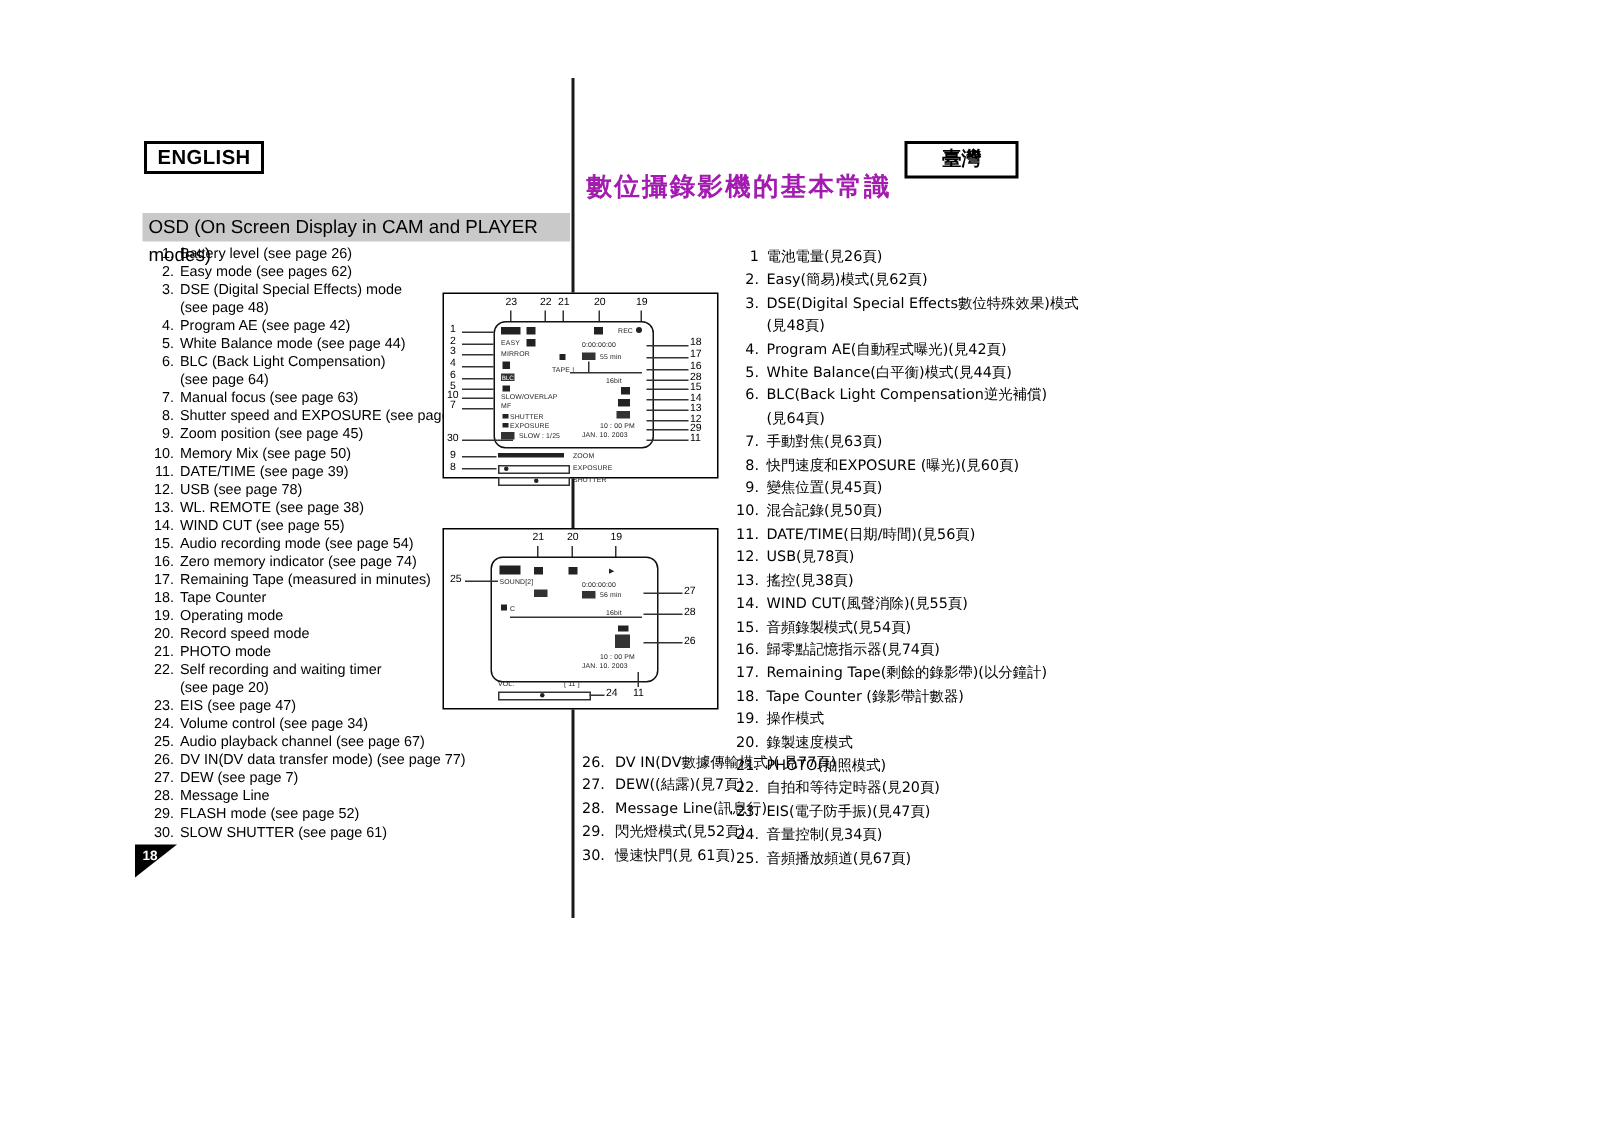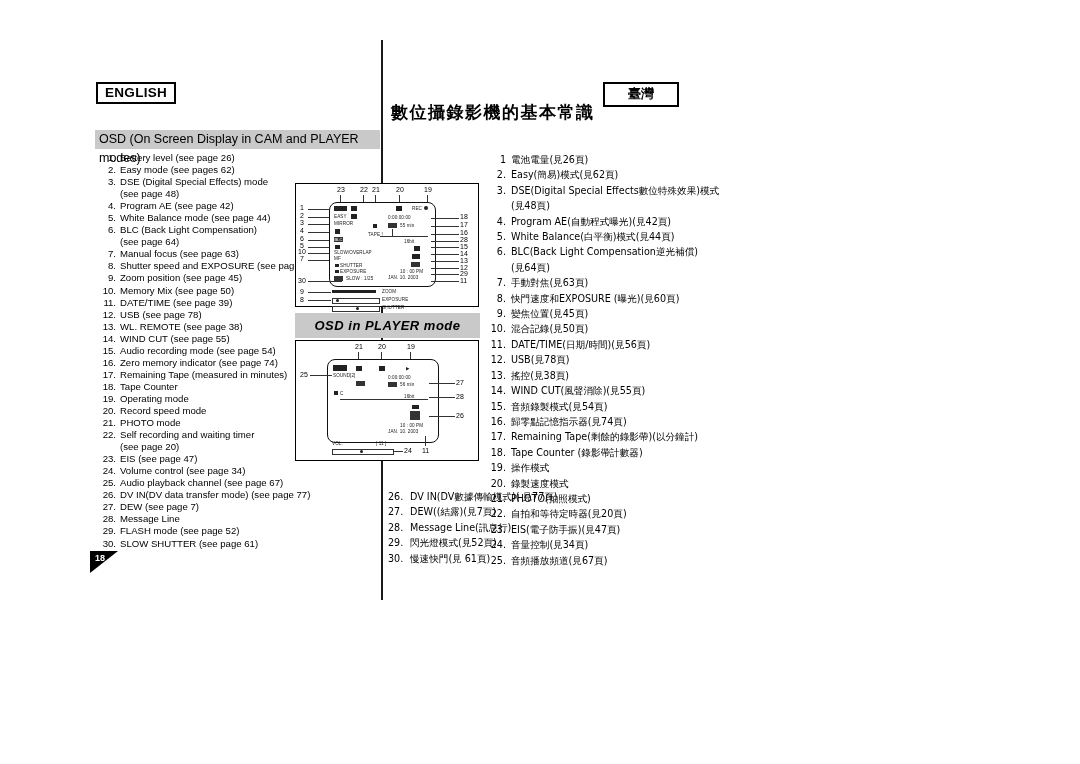--- a/index.html
+++ b/index.html
@@ -1,32 +1,32 @@
 <!DOCTYPE html>
 <html><head>
 <meta charset="utf-8">
 <style>
   html,body{margin:0;padding:0;background:#ffffff;}
   body{width:1080px;height:764px;position:relative;overflow:hidden;
        font-family:"Liberation Sans","DejaVu Sans",sans-serif;color:#000;}
 
-  #page{position:absolute;left:0;top:0;width:1080px;height:694px;}
+  #page{position:absolute;left:0;top:12px;width:1080px;height:694px;}
 
   
   .v-divider{position:absolute;left:381px;top:40px;width:2px;height:560px;background:#1a1a1a;}
 
   
   .english-badge{position:absolute;left:96px;top:82px;border:2px solid #000;
       padding:1px 7px 2px 7px;font-size:13.5px;font-weight:bold;letter-spacing:.3px;}
   .taiwan-badge{position:absolute;left:603px;top:82px;width:72px;border:2px solid #000;
       text-align:center;padding:1px 0 2px 0;font-size:13px;font-weight:bold;
       font-family:"DejaVu Sans",sans-serif;}
   .title-en{position:absolute;left:95px;top:100px;font-size:21px;letter-spacing:.1px;color:#111;}
   .title-cn{position:absolute;left:391px;top:101px;font-size:17px;font-weight:bold;
-      font-family:"DejaVu Sans",sans-serif;letter-spacing:1.5px;color:#000000;}
+      font-family:"DejaVu Sans",sans-serif;letter-spacing:1.5px;color:#a21caf;}
 
   
   .bar{position:absolute;background:#c9c9c9;height:19px;line-height:19px;}
   .bar-en{left:95px;top:130px;width:281px;padding-left:4px;font-size:12.5px;}
   .bar-cn{left:390px;top:130px;width:287px;padding-left:4px;font-size:12.5px;
       font-family:"DejaVu Sans",sans-serif;}
 
   
   .en-list{position:absolute;left:97px;top:152px;width:285px;font-size:9.6px;line-height:12.05px;}
   .en-list .row{display:flex;}
@@ -441,21 +441,20 @@
     <div class="ln lnh" style="left:12px;top:116px;width:23px;"></div>
     <div class="slider" style="left:36px;top:114px;width:46px;"></div>
     <div class="sl-dot" style="left:40px;top:114.5px;"></div>
     <div class="dg" style="left:86px;top:114px;">EXPOSURE</div>
 
     <div class="slider" style="left:36px;top:122px;width:46px;"></div>
     <div class="sl-dot" style="left:60px;top:122.5px;"></div>
     <div class="dg" style="left:86px;top:122px;">SHUTTER</div>
   </div>
 
-  <div class="panel-head" id="player-head">OSD in PLAYER mode</div>
   <div class="panel-box" id="player-box">
 
     <div class="dg-n" style="left:59px;top:2px;">21</div>
     <div class="dg-n" style="left:82px;top:2px;">20</div>
     <div class="dg-n" style="left:111px;top:2px;">19</div>
     <div class="ln lnv" style="left:62px;top:11px;height:8px;"></div>
     <div class="ln lnv" style="left:85px;top:11px;height:8px;"></div>
     <div class="ln lnv" style="left:114px;top:11px;height:8px;"></div>
 
     <div class="scr" style="left:31px;top:18px;width:110px;height:82px;"></div>

